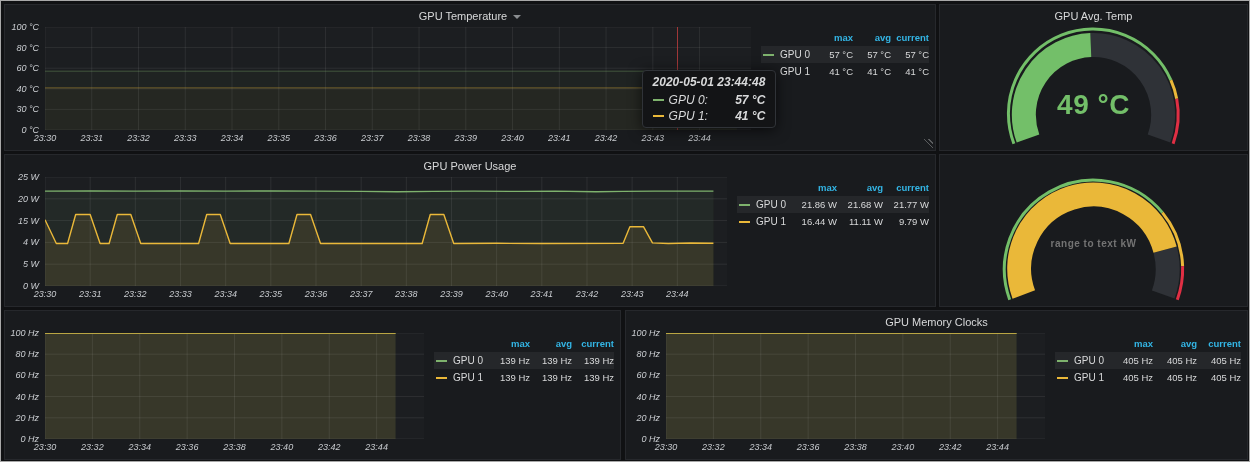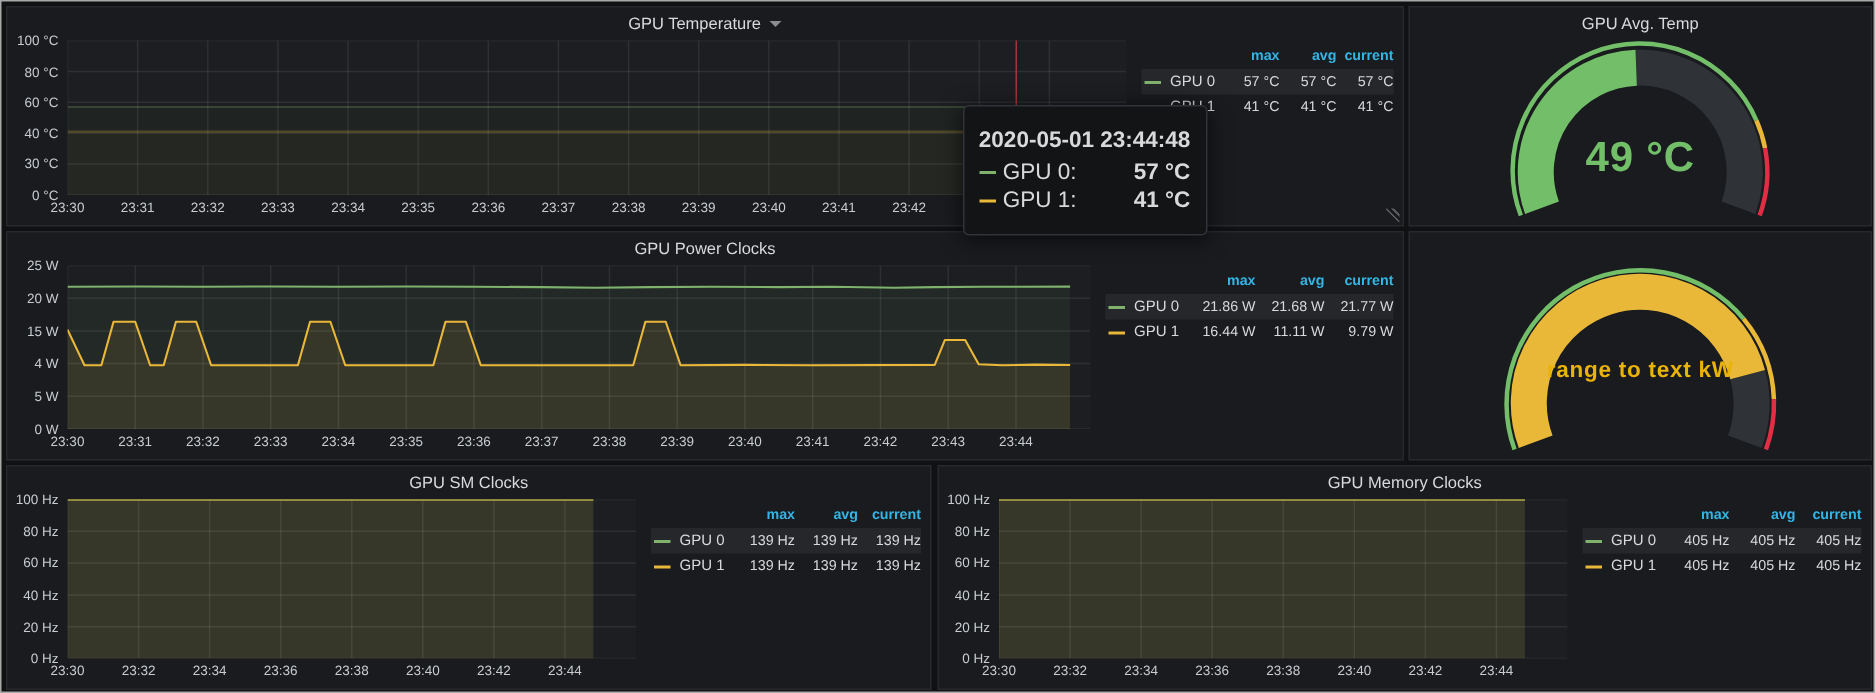--- a/index.html
+++ b/index.html
@@ -7,36 +7,36 @@
   .panel{position:absolute;background:#191b1e;border:1px solid #26282c;box-sizing:border-box;}
   .p-temp{left:3px;top:3px;width:932px;height:147px;}
   .p-gtemp{left:938px;top:3px;width:309px;height:147px;}
   .p-power{left:3px;top:153px;width:932px;height:153px;}
   .p-gpower{left:938px;top:153px;width:309px;height:153px;}
   .p-sm{left:3px;top:309px;width:617px;height:150px;}
   .p-mem{left:624px;top:309px;width:623px;height:150px;}
   .panel-title{height:22px;line-height:22px;text-align:center;font-size:11px;font-weight:500;color:#d8d9da;cursor:pointer;}
   .caret{display:inline-block;width:0;height:0;border-left:4px solid transparent;border-right:4px solid transparent;border-top:4px solid #8a8d90;margin-left:6px;vertical-align:1px;}
   .panel-body{position:absolute;top:22px;left:4px;right:4px;bottom:4px;display:flex;}
-  .chart-area{flex:1;display:grid;grid-template-columns:36px 1fr;grid-template-rows:1fr 16px;min-width:0;}
+  .chart-area{flex:1;display:grid;grid-template-columns:36px 1fr;grid-template-rows:1fr 16px;min-width:0;font-style:italic;}
   .ylabels{position:relative;grid-column:1;grid-row:1;font-size:9px;color:#c9ccd0;}
   .ylabels span{position:absolute;right:6px;transform:translateY(-50%);white-space:nowrap;}
   .xlabels{position:relative;grid-column:2;grid-row:2;font-size:9px;color:#c9ccd0;}
   .xlabels span{position:absolute;top:3px;transform:translateX(-50%);white-space:nowrap;}
   .plot{grid-column:2;grid-row:1;position:relative;background:rgba(255,255,255,0.015);}
   .plot svg{position:absolute;left:0;top:0;width:100%;height:100%;}
   .legend{width:max-content;padding:2px 2px 0 10px;}
   .lrow{display:grid;align-items:center;height:17px;font-size:10px;color:#d8d9da;}
   .lrow.hl{background:rgba(255,255,255,0.055);}
   .lh{color:#33b5e5;font-weight:700;font-size:9.5px;text-align:right;}
   .lv{text-align:right;font-size:9.5px;}
   .lname{padding-left:5px;cursor:pointer;}
   .dash{width:11px;height:2px;flex:none;display:inline-block;justify-self:center;}
   .crosshair{position:absolute;top:0;bottom:0;width:1px;opacity:.85;z-index:4;}
-  .tooltip{position:absolute;background:#131416;border:1px solid #303338;border-radius:4px;padding:14px 10px;font-size:15px;color:#d8d9da;box-shadow:0 2px 14px rgba(0,0,0,.65);white-space:nowrap;z-index:5;}
+  .tooltip{position:absolute;background:#131416;border:1px solid #303338;border-radius:4px;padding:4px 10px;font-size:12px;color:#d8d9da;box-shadow:0 2px 14px rgba(0,0,0,.65);white-space:nowrap;z-index:5;}
   .tt-title{font-weight:700;margin-bottom:4px;}
   .tt-row{display:flex;align-items:center;gap:5px;margin-top:2px;}
   .tt-val{margin-left:auto;padding-left:14px;}
   .gauge-body{position:absolute;top:22px;left:4px;right:4px;bottom:4px;}
   .gauge-body svg{position:absolute;left:0;top:0;}
   .gauge-value{position:absolute;left:0;right:0;text-align:center;font-weight:600;letter-spacing:.5px;}
   .resize-handle{position:absolute;right:2px;bottom:2px;width:9px;height:9px;cursor:se-resize;
     background:linear-gradient(45deg,transparent 0 46%,#5a5c5e 46% 54%,transparent 54% 70%,#5a5c5e 70% 78%,transparent 78%);}
 </style>
 </head>
@@ -157,21 +157,21 @@
           <path d="M 69.9 116.7 A 84.7 84.7 0 0 1 226.9 53.2" fill="none" stroke="#73bf69" stroke-width="3"></path>
           <path d="M 226.9 53.2 A 84.7 84.7 0 0 1 232.7 71.8" fill="none" stroke="#eab839" stroke-width="3"></path>
           <path d="M 232.7 71.8 A 84.7 84.7 0 0 1 229.1 116.7" fill="none" stroke="#e02f44" stroke-width="3"></path>
         </svg>
         <div class="gauge-value" style="color: rgb(115, 191, 105); font-size: 28px; top: 52%;">49 °C</div>
     </div>
   </div>
 
   <div class="panel p-power">
     <div class="panel-title">
-      <span>GPU Power Clocks</span>
+      <span>GPU Power Usage</span>
     </div>
     <div class="panel-body">
       <div class="chart-area" id="chart-power">
         <div class="ylabels">
             <span style="top: 0%;">25 W</span>
             <span style="top: 20%;">20 W</span>
             <span style="top: 40%;">15 W</span>
             <span style="top: 60%;">4 W</span>
             <span style="top: 80%;">5 W</span>
             <span style="top: 100%;">0 W</span>
@@ -251,28 +251,25 @@
 
   <div class="panel p-gpower">
     <div class="gauge-body" id="gauge-power">
       <svg viewBox="0 0 299 125" width="100%" height="100%">
           <path d="M 221.1 72.7 A 74.2 74.2 0 0 1 219.2 117.5" fill="none" stroke="#2f3237" stroke-width="24"></path>
           <path d="M 79.8 117.5 A 74.2 74.2 0 1 1 221.1 72.7" fill="none" stroke="#eab839" stroke-width="24"></path>
           <path d="M 65.7 122.7 A 89.2 89.2 0 0 1 218.4 35.6" fill="none" stroke="#73bf69" stroke-width="3"></path>
           <path d="M 218.4 35.6 A 89.2 89.2 0 0 1 238.6 89.1" fill="none" stroke="#eab839" stroke-width="3"></path>
           <path d="M 238.6 89.1 A 89.2 89.2 0 0 1 233.3 122.7" fill="none" stroke="#e02f44" stroke-width="3"></path>
         </svg>
-        <div class="gauge-value" style="color: #eab308; font-size: 15px; top: 49%;">range to text kW</div>
+        <div class="gauge-value" style="color: #737373; font-size: 10px; top: 49%;">range to text kW</div>
     </div>
   </div>
 
   <div class="panel p-sm">
-    <div class="panel-title">
-      <span>GPU SM Clocks</span>
-    </div>
     <div class="panel-body">
       <div class="chart-area" id="chart-sm">
         <div class="ylabels">
             <span style="top: 0%;">100 Hz</span>
             <span style="top: 20%;">80 Hz</span>
             <span style="top: 40%;">60 Hz</span>
             <span style="top: 60%;">40 Hz</span>
             <span style="top: 80%;">20 Hz</span>
             <span style="top: 100%;">0 Hz</span>
           </div>

